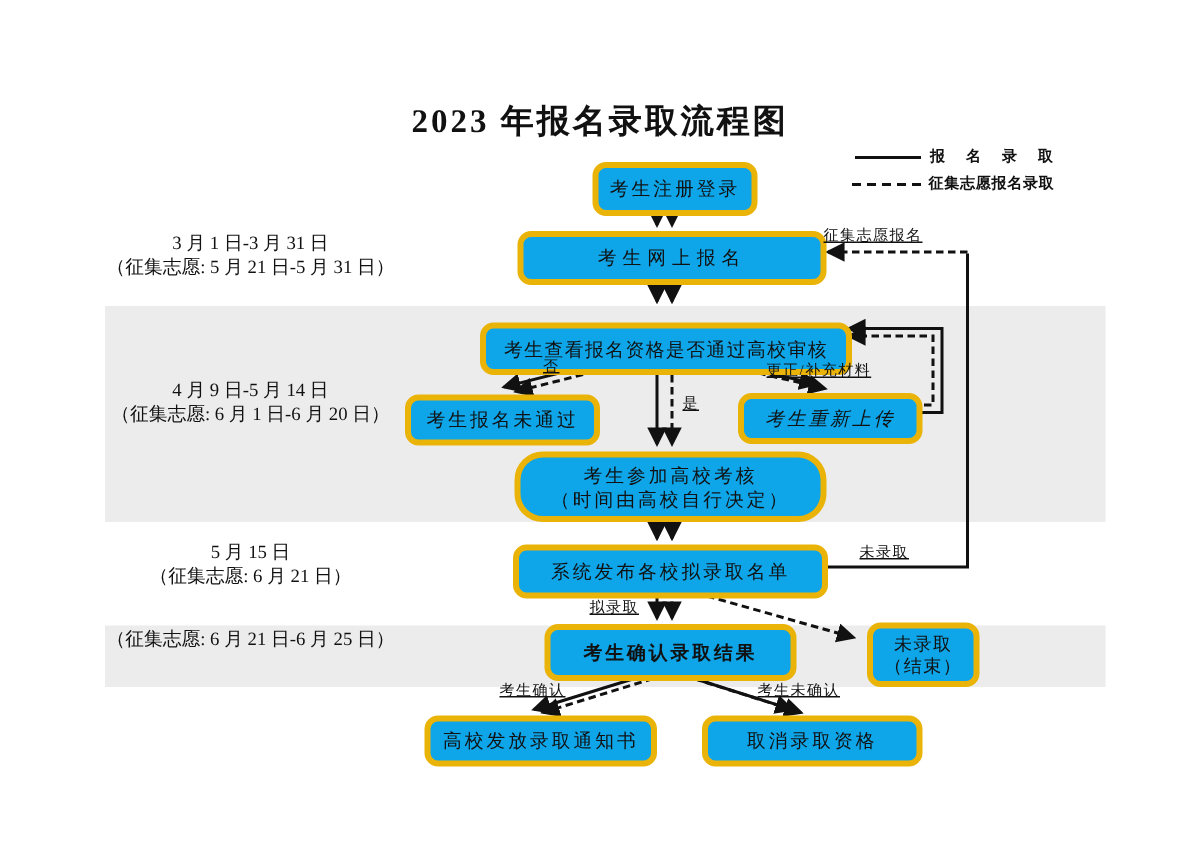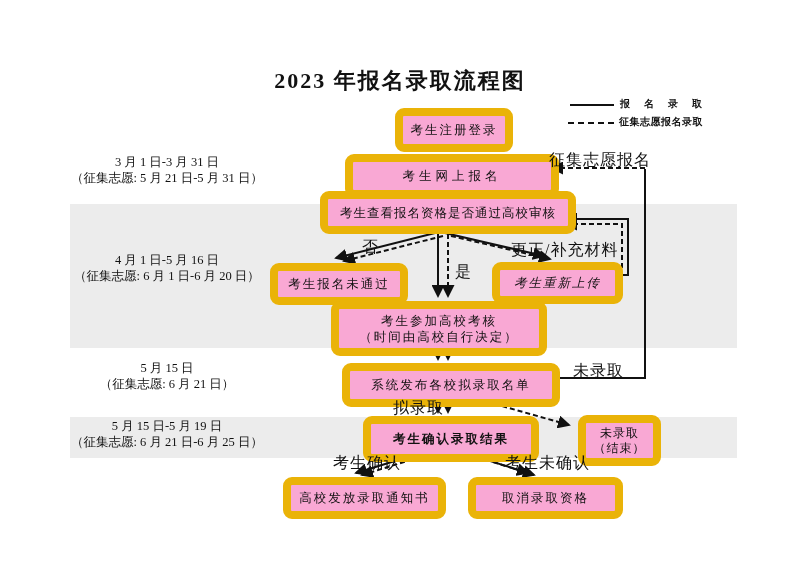--- a/index.html
+++ b/index.html
@@ -17,25 +17,25 @@
   .legend-line{position:absolute;height:0;}
   #legend-solid-line{left:570px;top:88px;width:44px;border-top:2px solid #111;}
   #legend-dashed-line{left:568px;top:106px;width:46px;border-top:2px dashed #111;}
   .legend-text{position:absolute;font-size:10px;font-weight:bold;white-space:nowrap;}
   #legend-solid-text{left:620px;top:81px;letter-spacing:14px;}
   #legend-dashed-text{left:619px;top:99px;letter-spacing:0.5px;}
   .date-block{position:absolute;left:62px;width:210px;text-align:center;
     font-size:12.5px;line-height:16px;white-space:nowrap;}
   svg.wires{position:absolute;left:0;top:0;z-index:2;}
   .node{
-    position:absolute;z-index:3;background:#f9a8d4;border:8px solid #eab308;border-radius:9px;
+    position:absolute;z-index:3;background:#0ea5e9;border:4px solid #eab308;border-radius:9px;
     display:flex;flex-direction:column;align-items:center;justify-content:center;
     font-size:12.5px;letter-spacing:2px;line-height:16px;text-align:center;white-space:nowrap;
   }
-  .elabel{position:absolute;z-index:3;font-size:16px;white-space:nowrap;letter-spacing:1px;}
+  .elabel{position:absolute;z-index:3;font-size:10px;white-space:nowrap;letter-spacing:1px;text-decoration:underline;}
 </style>
 </head>
 <body>
 
 <div class="stage">
 
   <div class="band" id="band1"></div>
   <div class="band" id="band2"></div>
 
   <div class="title">2023 年报名录取流程图</div>
@@ -43,29 +43,28 @@
   <div class="legend-line" id="legend-solid-line"></div>
   <div class="legend-text" id="legend-solid-text">报名录取</div>
   <div class="legend-line" id="legend-dashed-line"></div>
   <div class="legend-text" id="legend-dashed-text">征集志愿报名录取</div>
 
   <div class="date-block" style="top:138px;">
     <div>3 月 1 日-3 月 31 日</div>
     <div>（征集志愿: 5 月 21 日-5 月 31 日）</div>
   </div>
   <div class="date-block" style="top:236px;">
-    <div>4 月 1 日-5 月 16 日</div>
+    <div>4 月 9 日-5 月 14 日</div>
     <div>（征集志愿: 6 月 1 日-6 月 20 日）</div>
   </div>
   <div class="date-block" style="top:344px;">
     <div>5 月 15 日</div>
     <div>（征集志愿: 6 月 21 日）</div>
   </div>
   <div class="date-block" style="top:402px;">
-    <div>5 月 15 日-5 月 19 日</div>
     <div>（征集志愿: 6 月 21 日-6 月 25 日）</div>
   </div>
 
   <svg class="wires" width="800" height="566" viewBox="0 0 800 566">
     <defs>
       <marker id="arr" viewBox="0 0 10 10" refX="8.5" refY="5" markerWidth="6.5" markerHeight="6.5" orient="auto">
         <path d="M0,0 L10,5 L0,10 z" fill="#111"></path>
       </marker>
     </defs>
     <g stroke="#111" stroke-width="2" fill="none">
@@ -98,30 +97,30 @@
       </g>
     </g>
   </svg>
 
   <div class="node" style="left:395px;top:92px;width:102px;height:28px;">
     <div>考生注册登录</div>
   </div>
   <div class="node" style="left:345px;top:138px;width:198px;height:28px;letter-spacing:4px;">
     <div>考生网上报名</div>
   </div>
-  <div class="node" style="left:320px;top:175px;width:240px;height:27px;letter-spacing:1px;">
+  <div class="node" style="left:320px;top:199px;width:240px;height:27px;letter-spacing:1px;">
     <div>考生查看报名资格是否通过高校审核</div>
   </div>
   <div class="node" style="left:270px;top:247px;width:122px;height:26px;">
     <div>考生报名未通过</div>
   </div>
   <div class="node" style="left:492px;top:246px;width:115px;height:26px;font-style:italic;">
     <div>考生重新上传</div>
   </div>
-  <div class="node" style="left:331px;top:285px;width:200px;height:39px;">
+  <div class="node" style="left:343px;top:285px;width:200px;height:39px;border-radius:19px;">
     <div>考生参加高校考核</div>
     <div>（时间由高校自行决定）</div>
   </div>
   <div class="node" style="left:342px;top:347px;width:202px;height:28px;">
     <div>系统发布各校拟录取名单</div>
   </div>
   <div class="node" style="left:363px;top:400px;width:160px;height:30px;font-weight:bold;">
     <div>考生确认录取结果</div>
   </div>
   <div class="node" style="left:578px;top:399px;width:67px;height:35px;font-size:12px;line-height:15px;letter-spacing:1px;">

